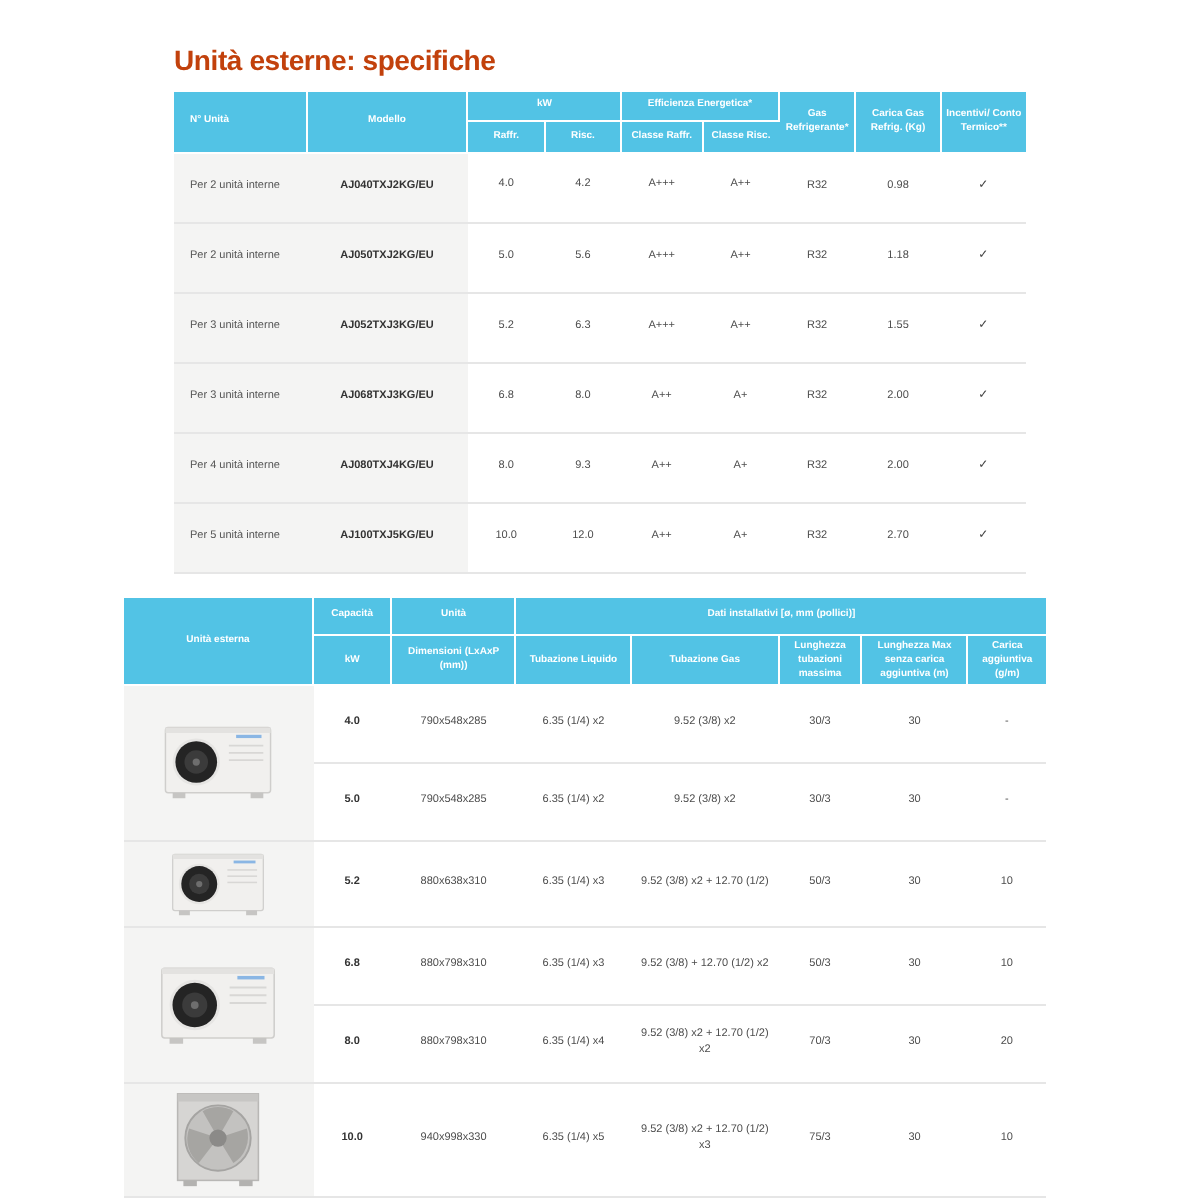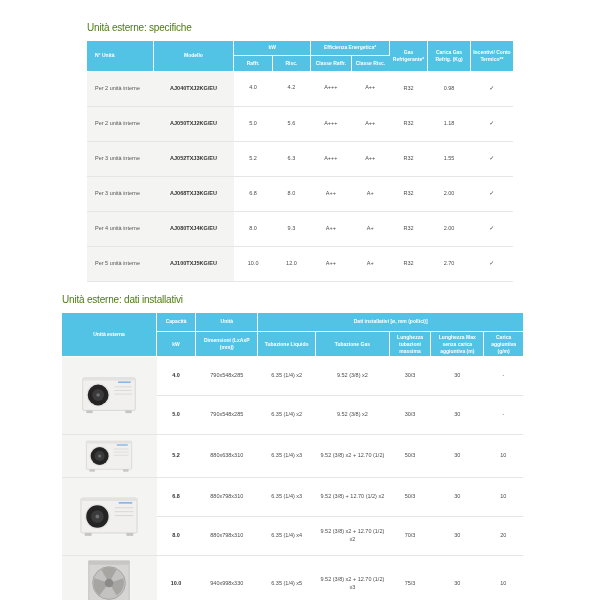--- a/index.html
+++ b/index.html
@@ -5,21 +5,21 @@
   :root{ --accent:#52c3e5; }
   *{ box-sizing:border-box; margin:0; padding:0; }
   body{
     width:600px; height:600px; background:#ffffff;
     font-family:"Liberation Sans", sans-serif; color:#4d4d4d;
     overflow:hidden;
   }
   .sec1{ margin:22px 0 0 87px; width:426px; }
   .sec2{ margin:12px 0 0 62px; width:461px; }
   h2{
-    font-size:10px; font-weight:400; color:#4d7c0f;
+    font-size:14px; font-weight:700; color:#c2410c;
     letter-spacing:-0.2px; margin-bottom:8px;
   }
   table{ border-collapse:collapse; table-layout:fixed; width:100%; }
   thead th{
     background:var(--accent); color:#ffffff; font-weight:700;
     font-size:5px; line-height:1.35; text-align:center; vertical-align:middle;
     border-right:1px solid #ffffff; border-bottom:1px solid #ffffff;
     padding:2px 2px;
   }
   thead th:last-child{ border-right:none; }
@@ -143,21 +143,20 @@
             <td>A+</td>
             <td>R32</td>
             <td>2.70</td>
             <td class="check">✓</td>
           </tr>
         </tbody>
     </table>
   </section>
 
   <section class="sec2">
-    <h2>Unità esterne: dati installativi</h2>
     <table class="t2">
       <colgroup>
         <col style="width:20.5%">
           <col style="width:8.5%">
           <col style="width:13.5%">
           <col style="width:12.5%">
         <col style="width:16%">
           <col style="width:9%">
           <col style="width:11.5%">
           <col style="width:8.5%">

